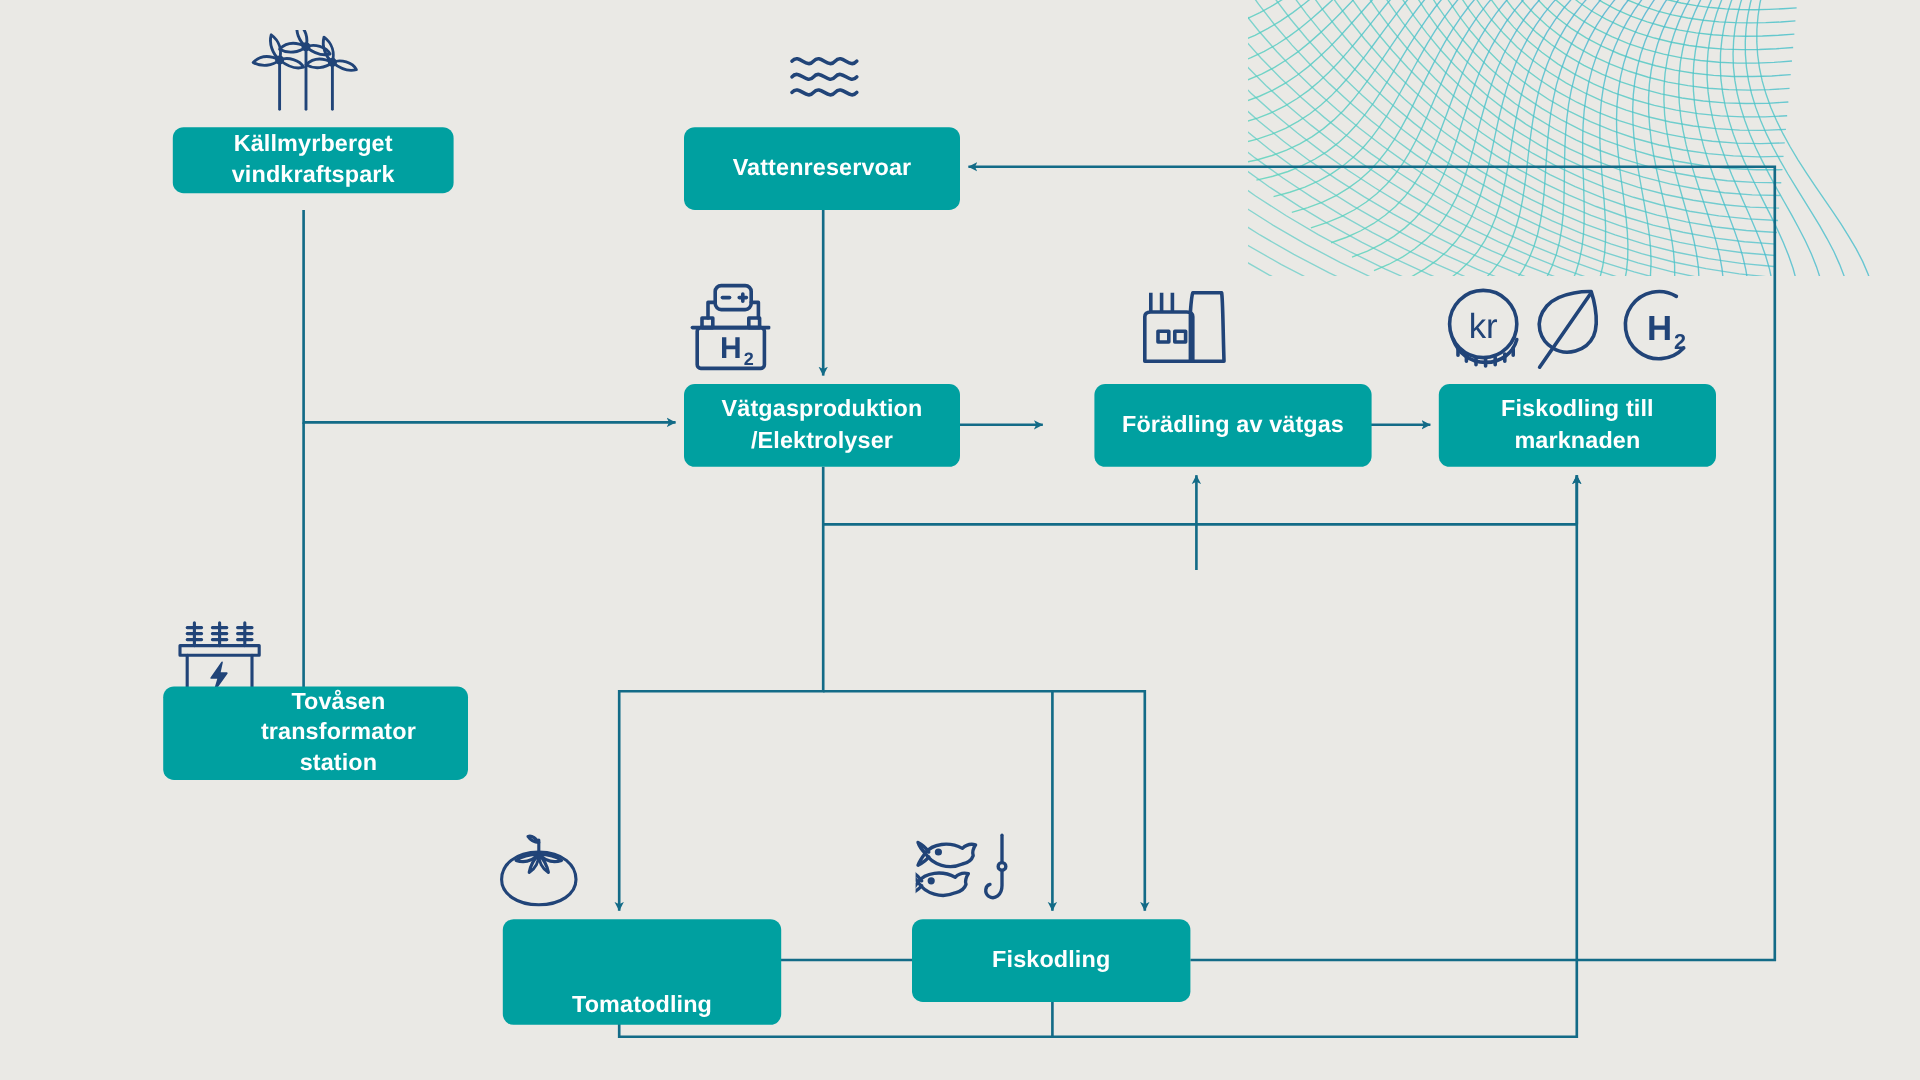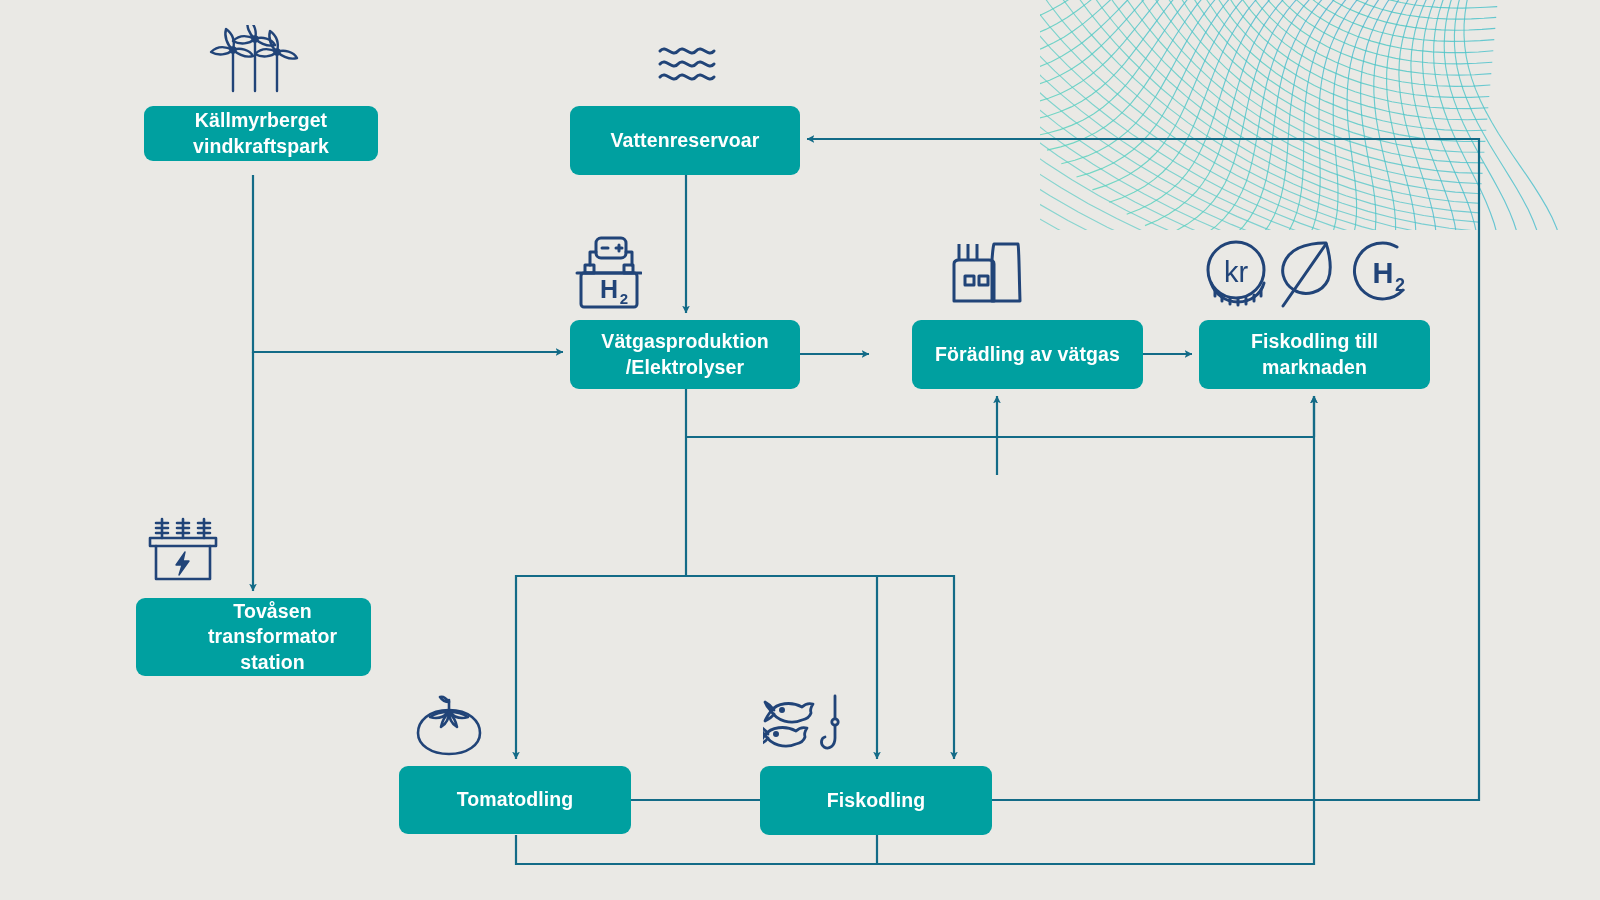--- a/index.html
+++ b/index.html
@@ -347,27 +347,27 @@
 
   <div class="node" style="left:912px; top:320px; width:231px; height:69px;">
     <span>Förädling av vätgas</span>
   </div>
 
   <div class="node" style="left:1199px; top:320px; width:231px; height:69px;">
     <span>Fiskodling till
 marknaden</span>
   </div>
 
-  <div class="node" style="left:136px; top:598px; width:235px; height:78px;padding-left:48px;">
+  <div class="node" style="left:136px; top:572px; width:254px; height:78px;padding-left:48px;">
     <span>Tovåsen
 transformator
 station</span>
   </div>
 
-  <div class="node" style="left:399px; top:766px; width:232px; height:68px;">
+  <div class="node" style="left:419px; top:766px; width:232px; height:88px;align-items:flex-end;">
     <span>Tomatodling</span>
   </div>
 
   <div class="node" style="left:760px; top:766px; width:232px; height:69px;">
     <span>Fiskodling</span>
   </div>
 
 </div>
 
 </body></html>

